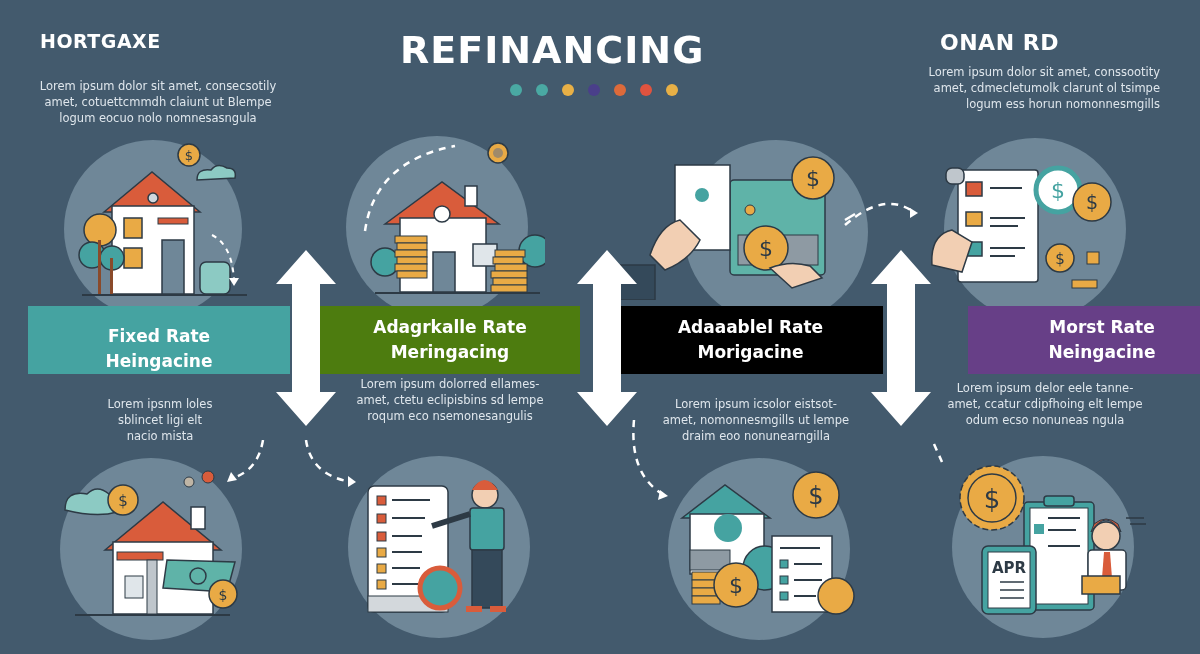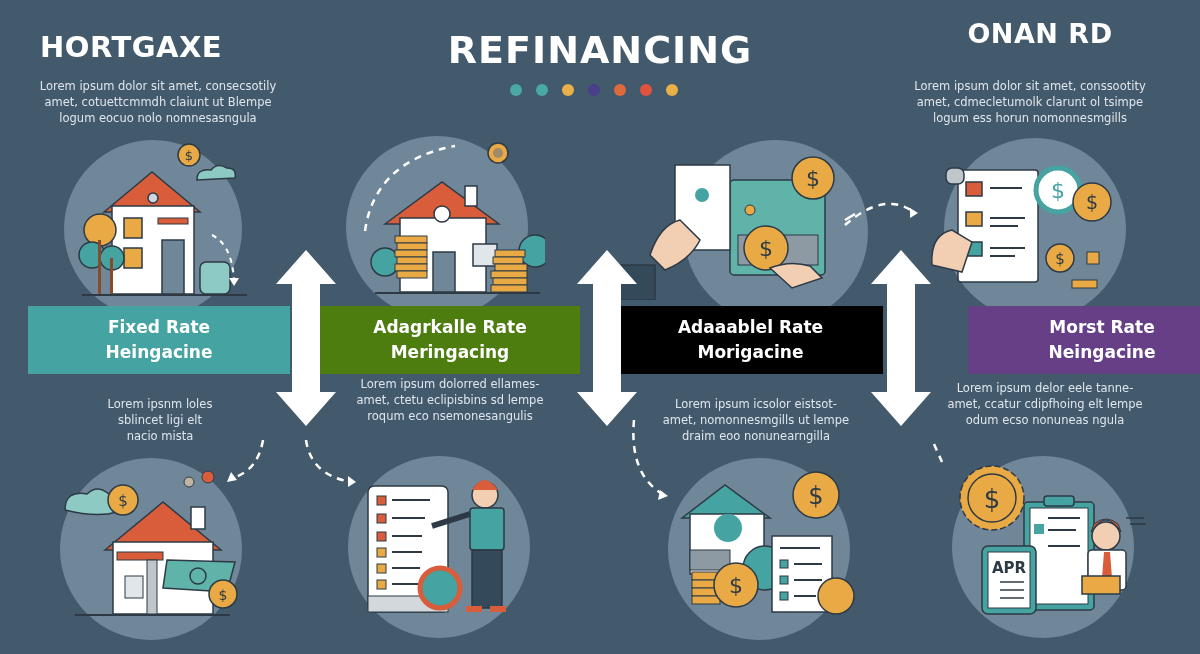--- a/index.html
+++ b/index.html
@@ -9,25 +9,24 @@
     font-family: "DejaVu Sans", sans-serif;
     color: #ffffff;
     position: relative;
   }
   .abs { position: absolute; }
   .heading {
     font-family: "DejaVu Sans", sans-serif;
     font-weight: bold;
     color: #ffffff;
     letter-spacing: 0.5px;
-    text-align: center;
-  }
-  .h-left { left: 40px; top: 30px; width: 230px; font-size: 29px; text-align: left; }
+  }
+  .h-left { left: 40px; top: 30px; width: 230px; font-size: 19px; text-align: left; }
   .h-center { left: 400px; top: 28px; width: 400px; font-size: 38px; letter-spacing: 1px; }
-  .h-right { left: 940px; top: 18px; width: 200px; font-size: 27px; }
+  .h-right { left: 940px; top: 30px; width: 200px; font-size: 22px; }
   .blurb {
     font-size: 11.5px;
     line-height: 16px;
     color: #dfe6ec;
     text-align: center;
     white-space: pre-line;
   }
   .dots { left: 510px; top: 84px; display: flex; gap: 14px; }
   .dot { width: 12px; height: 12px; border-radius: 50%; }
 
@@ -58,21 +57,21 @@
 </head>
 <body>
 
 <div class="abs heading h-left">HORTGAXE</div>
 <div class="abs heading h-center">REFINANCING</div>
 <div class="abs heading h-right">ONAN RD</div>
 
 <div class="abs blurb" style="left:28px; top:78px; width:260px;text-align:center;">Lorem ipsum dolor sit amet, consecsotily
 amet, cotuettcmmdh claiunt ut Blempe
 logum  eocuo  nolo nomnesasngula</div>
-<div class="abs blurb" style="left:900px; top:78px; width:260px;">Lorem ipsum dolor sit amet, conssootity
+<div class="abs blurb" style="left:900px; top:64px; width:260px;text-align:right;">Lorem ipsum dolor sit amet, conssootity
 amet, cdmecletumolk clarunt ol tsimpe
 logum  ess horun nomonnesmgills</div>
 
 <div class="abs dots">
   <span class="dot" style="background:#4aa9a3"></span>
   <span class="dot" style="background:#4aa9a3"></span>
   <span class="dot" style="background:#e8b046"></span>
   <span class="dot" style="background:#4a3f8a"></span>
   <span class="dot" style="background:#dd6a3a"></span>
   <span class="dot" style="background:#e0533f"></span>
@@ -191,21 +190,21 @@
       <text x="252" y="69" font-size="19" font-family="DejaVu Sans, sans-serif" text-anchor="middle" fill="#2d3a45">$</text>
     </g>
   <g>
       <circle cx="220" cy="118" r="14" fill="#e9aa45" stroke="#2d3a45" stroke-width="1.5"></circle>
       <text x="220" y="124" font-size="15" font-family="DejaVu Sans, sans-serif" text-anchor="middle" fill="#2d3a45">$</text>
     </g>
   <rect x="232" y="140" width="25" height="8" fill="#e9aa45" stroke="#2d3a45" stroke-width="1"></rect>
   <rect x="247" y="112" width="12" height="12" fill="#e9aa45" stroke="#2d3a45" stroke-width="1"></rect>
 </svg>
 
-<div class="band" style="left:28px; width:262px; background:#45a3a1;">
+<div class="band" style="left:28px; width:262px; background:#45a3a1;align-items:flex-end;">
   <span class="band-label">Fixed Rate
 Heingacine</span>
 </div>
 <div class="band" style="left:320px; width:260px; background:#4d7c0f;">
   <span class="band-label">Adagrkalle Rate
 Meringacing</span>
 </div>
 <div class="band" style="left:618px; width:265px; background:#000000;">
   <span class="band-label">Adaaablel Rate
 Morigacine</span>

